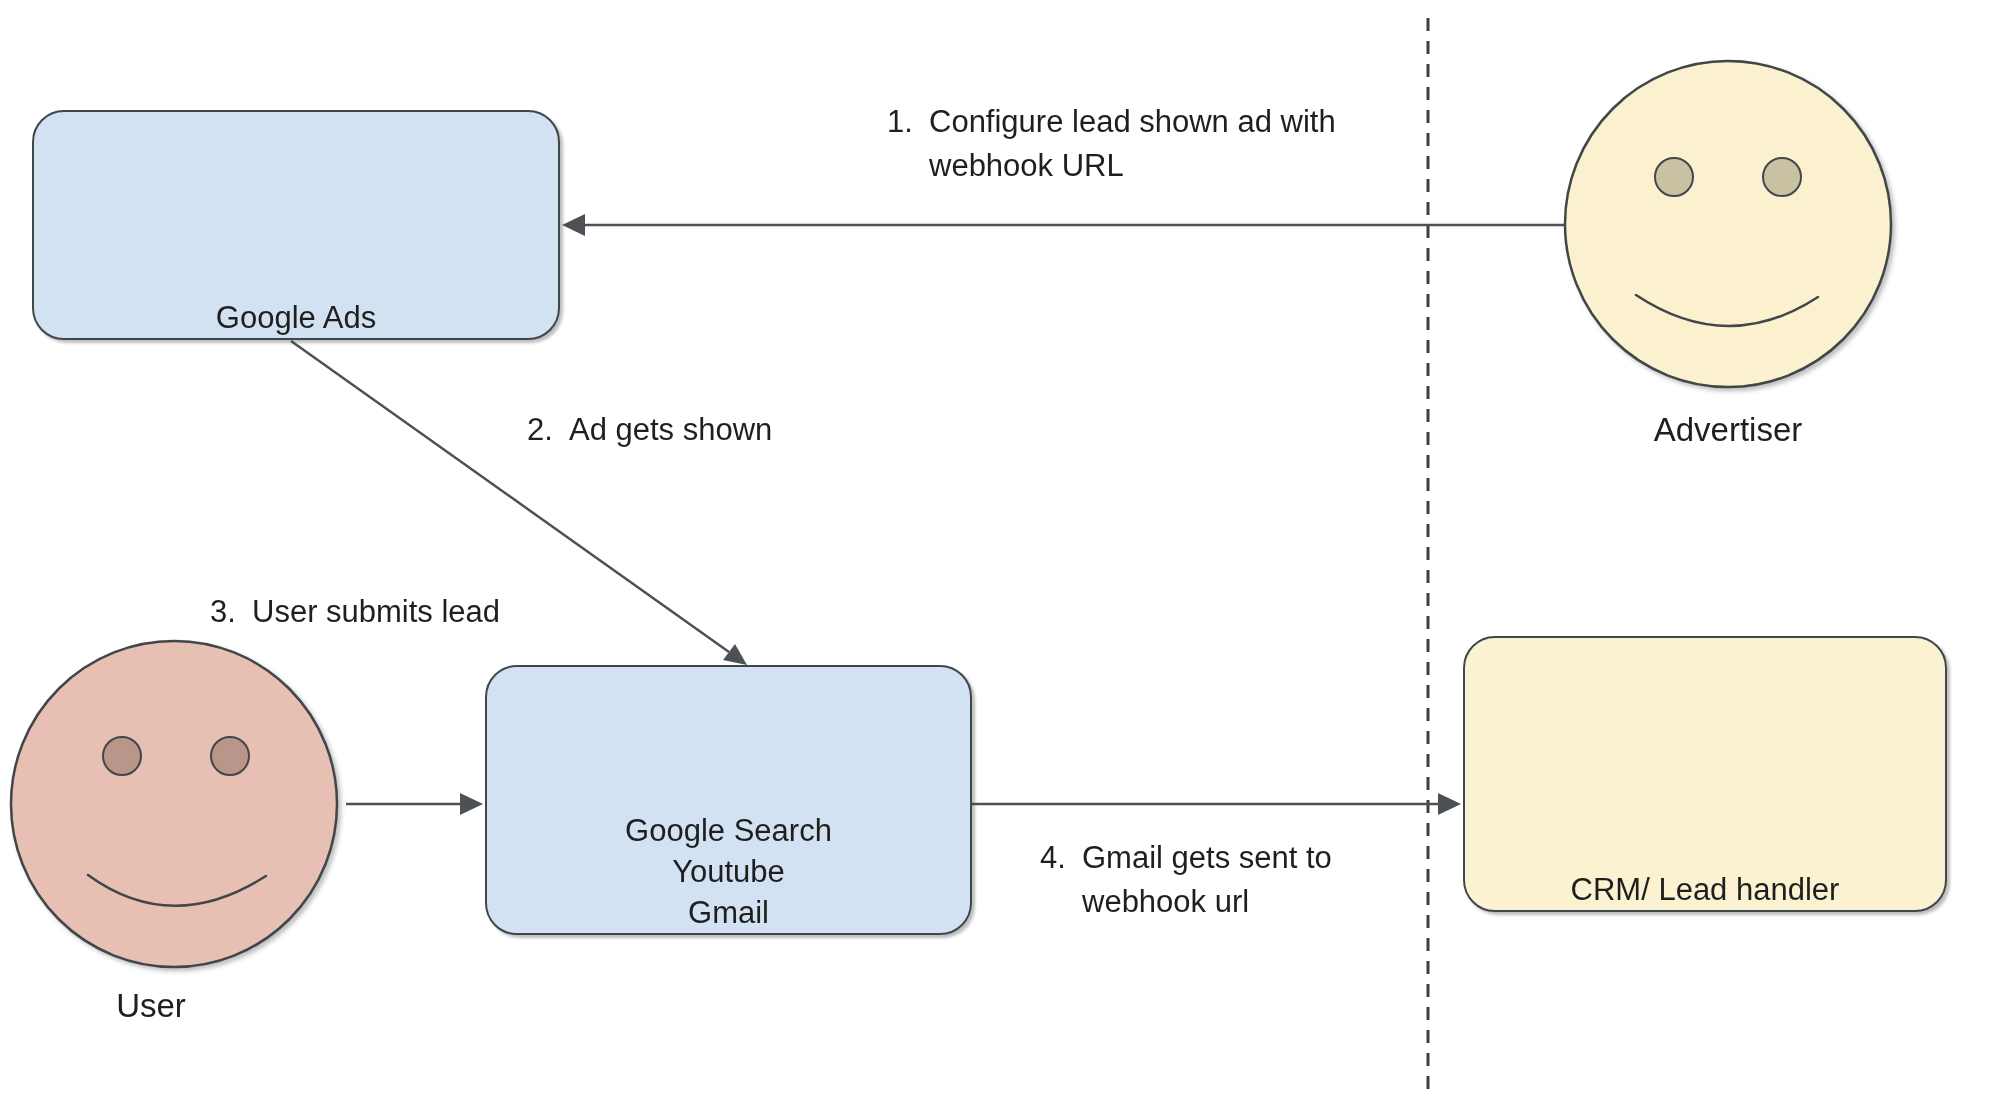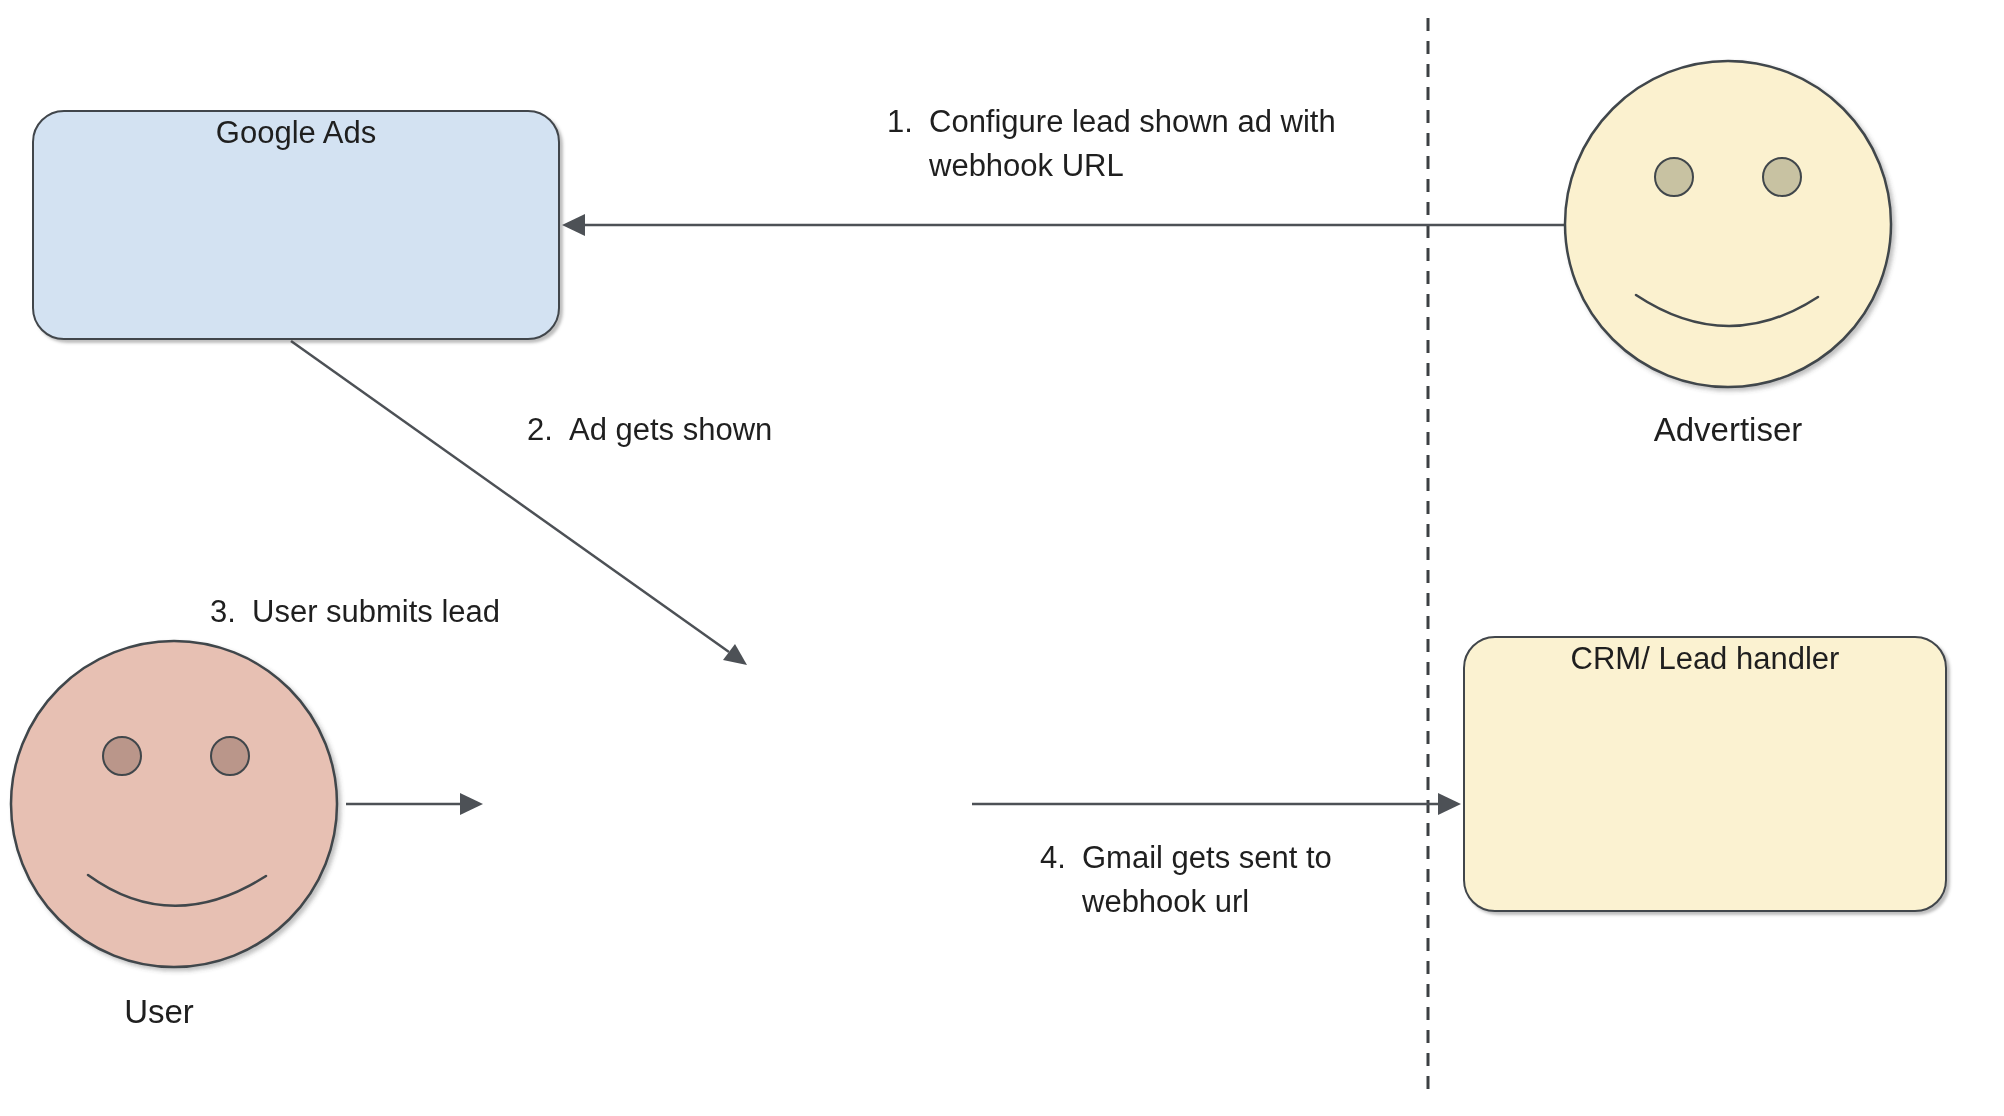--- a/index.html
+++ b/index.html
@@ -12,21 +12,21 @@
     color:#1f1f1f;
   }
   svg.layer{position:absolute;left:0;top:0;}
   .node{
     position:absolute;
     box-sizing:border-box;
     border:2.5px solid #41464b;
     border-radius:32px;
     background:#d3e2f2;
     box-shadow:3px 3px 3px rgba(70,70,70,.35);
-    display:flex;align-items:flex-start;justify-content:center;
+    display:flex;align-items:flex-end;justify-content:center;
     text-align:center;
     font-size:31px;line-height:41px;
     white-space:pre-line;
   }
   .node.yellow{background:#fbf2d1;}
   #node-google-ads{left:32px;top:110px;width:528px;height:230px;}
   #node-surfaces{left:485px;top:665px;width:487px;height:270px;}
   #node-crm{left:1463px;top:636px;width:484px;height:276px;}
   .step{
     position:absolute;
@@ -40,21 +40,21 @@
   #step3{left:210px;top:590px;}
   #step4{left:1040px;top:836px;}
   .actor-label{
     position:absolute;
     font-weight:normal;
     font-size:33px;line-height:36px;
     transform:translateX(-50%);
     white-space:nowrap;
   }
   #advertiser-label{left:1728px;top:412px;}
-  #user-label{left:159px;top:988px;margin-top:6px;}
+  #user-label{left:151px;top:988px;}
 </style>
 </head>
 <body>
 
 <div class="canvas">
 
   <svg class="layer" width="2004" height="1116" viewBox="0 0 2004 1116">
     <defs>
       <filter id="ds" x="-20%" y="-20%" width="140%" height="140%">
         <feDropShadow dx="3" dy="3" stdDeviation="2" flood-color="#464646" flood-opacity="0.35"></feDropShadow>
@@ -95,20 +95,25 @@
       <circle cx="122" cy="756" r="19" fill="#ba968a" stroke="#41464b" stroke-width="2"></circle>
       <circle cx="230" cy="756" r="19" fill="#ba968a" stroke="#41464b" stroke-width="2"></circle>
       <path d="M 88 875 Q 172 936 266 876" fill="none" stroke="#41464b" stroke-width="2.5" stroke-linecap="round"></path>
     </g>
   </svg>
 
   <div class="node" id="node-google-ads">
     <span>Google Ads</span>
   </div>
 
+  <div class="node" id="node-surfaces">
+    <span>Google Search
+Youtube
+Gmail</span>
+  </div>
 
   <div class="node yellow" id="node-crm">
     <span>CRM/ Lead handler</span>
   </div>
 
   <div class="step" id="step1">
     <span class="num">1.</span>
     <span class="txt">Configure lead shown ad with
 webhook URL</span>
   </div>

